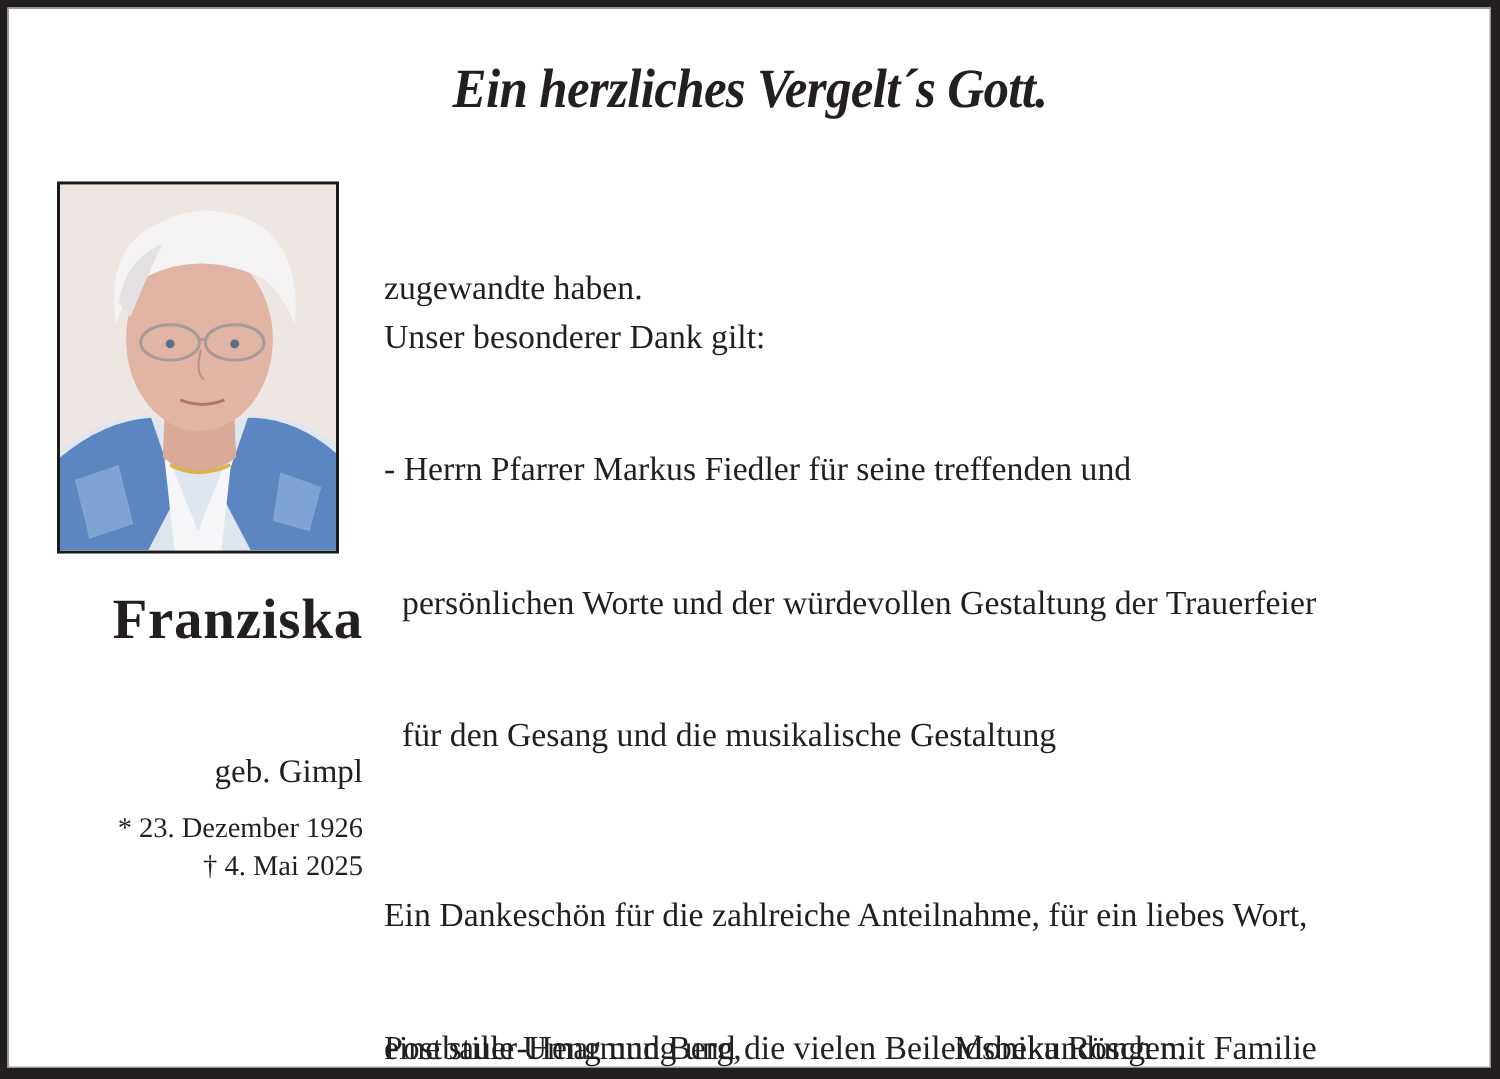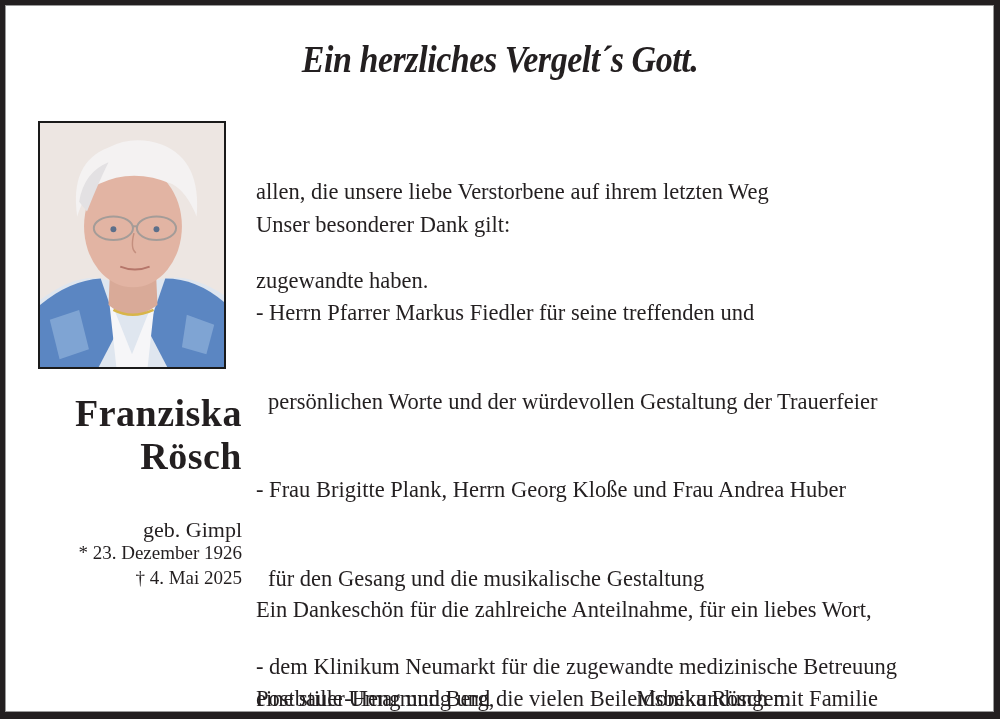--- a/index.html
+++ b/index.html
@@ -40,21 +40,21 @@
       left: 20px; width: 222px;
       text-align: right;
     }
     .name {
       top: 392px;
       font-size: 38px;
       font-weight: bold;
       line-height: 43px;
       letter-spacing: 0.5px;
     }
-    .maiden { top: 501px; font-size: 22px; margin-top: 16px; }
+    .maiden { top: 501px; font-size: 22px; }
     .dates { top: 540px; font-size: 19px; line-height: 25px; }
     .main {
       position: absolute;
       left: 256px;
       font-size: 22.5px;
       line-height: 29.5px;
       white-space: pre;
     }
     .intro { top: 118px; }
     .thanks-heading { top: 210px; font-weight: normal; }
@@ -103,41 +103,37 @@
     <circle cx="75" cy="108" r="3" fill="#5c6f8a"></circle>
     <circle cx="119" cy="108" r="3" fill="#5c6f8a"></circle>
 
     <path d="M96 112 Q92 128 98 132" stroke="#c48f7e" stroke-width="1.5" fill="none"></path>
     <path d="M82 146 Q97 152 112 146" stroke="#b5766a" stroke-width="2" fill="none"></path>
   </svg>
 </div>
 
 <div class="left-col name serif">
   <div>Franziska</div>
-  <div>Rösch</div>
 </div>
 <div class="left-col maiden serif">geb. Gimpl</div>
 <div class="left-col dates serif">
   <div>* 23. Dezember 1926</div>
   <div>† 4. Mai 2025</div>
 </div>
 
 <div class="main intro serif">
-  <div>allen, die unsere liebe Verstorbene auf ihrem letzten Weg</div>
   <div>zugewandte haben.</div>
 </div>
 
 <div class="main thanks-heading serif">Unser besonderer Dank gilt:</div>
 
 <div class="main thanks-list serif">
   <span class="item">- Herrn Pfarrer Markus Fiedler für seine treffenden und</span>
   <span class="cont">persönlichen Worte und der würdevollen Gestaltung der Trauerfeier</span>
-  <span class="item">- Frau Brigitte Plank, Herrn Georg Kloße und Frau Andrea Huber</span>
   <span class="cont">für den Gesang und die musikalische Gestaltung</span>
-  <span class="item">- dem Klinikum Neumarkt für die zugewandte medizinische Betreuung</span>
   
   
   
   
 </div>
 
 <div class="main closing serif">
   <div>Ein Dankeschön für die zahlreiche Anteilnahme, für ein liebes Wort,</div>
   <div>eine stille Umarmung und die vielen Beileidsbekundungen.</div>
 </div>

